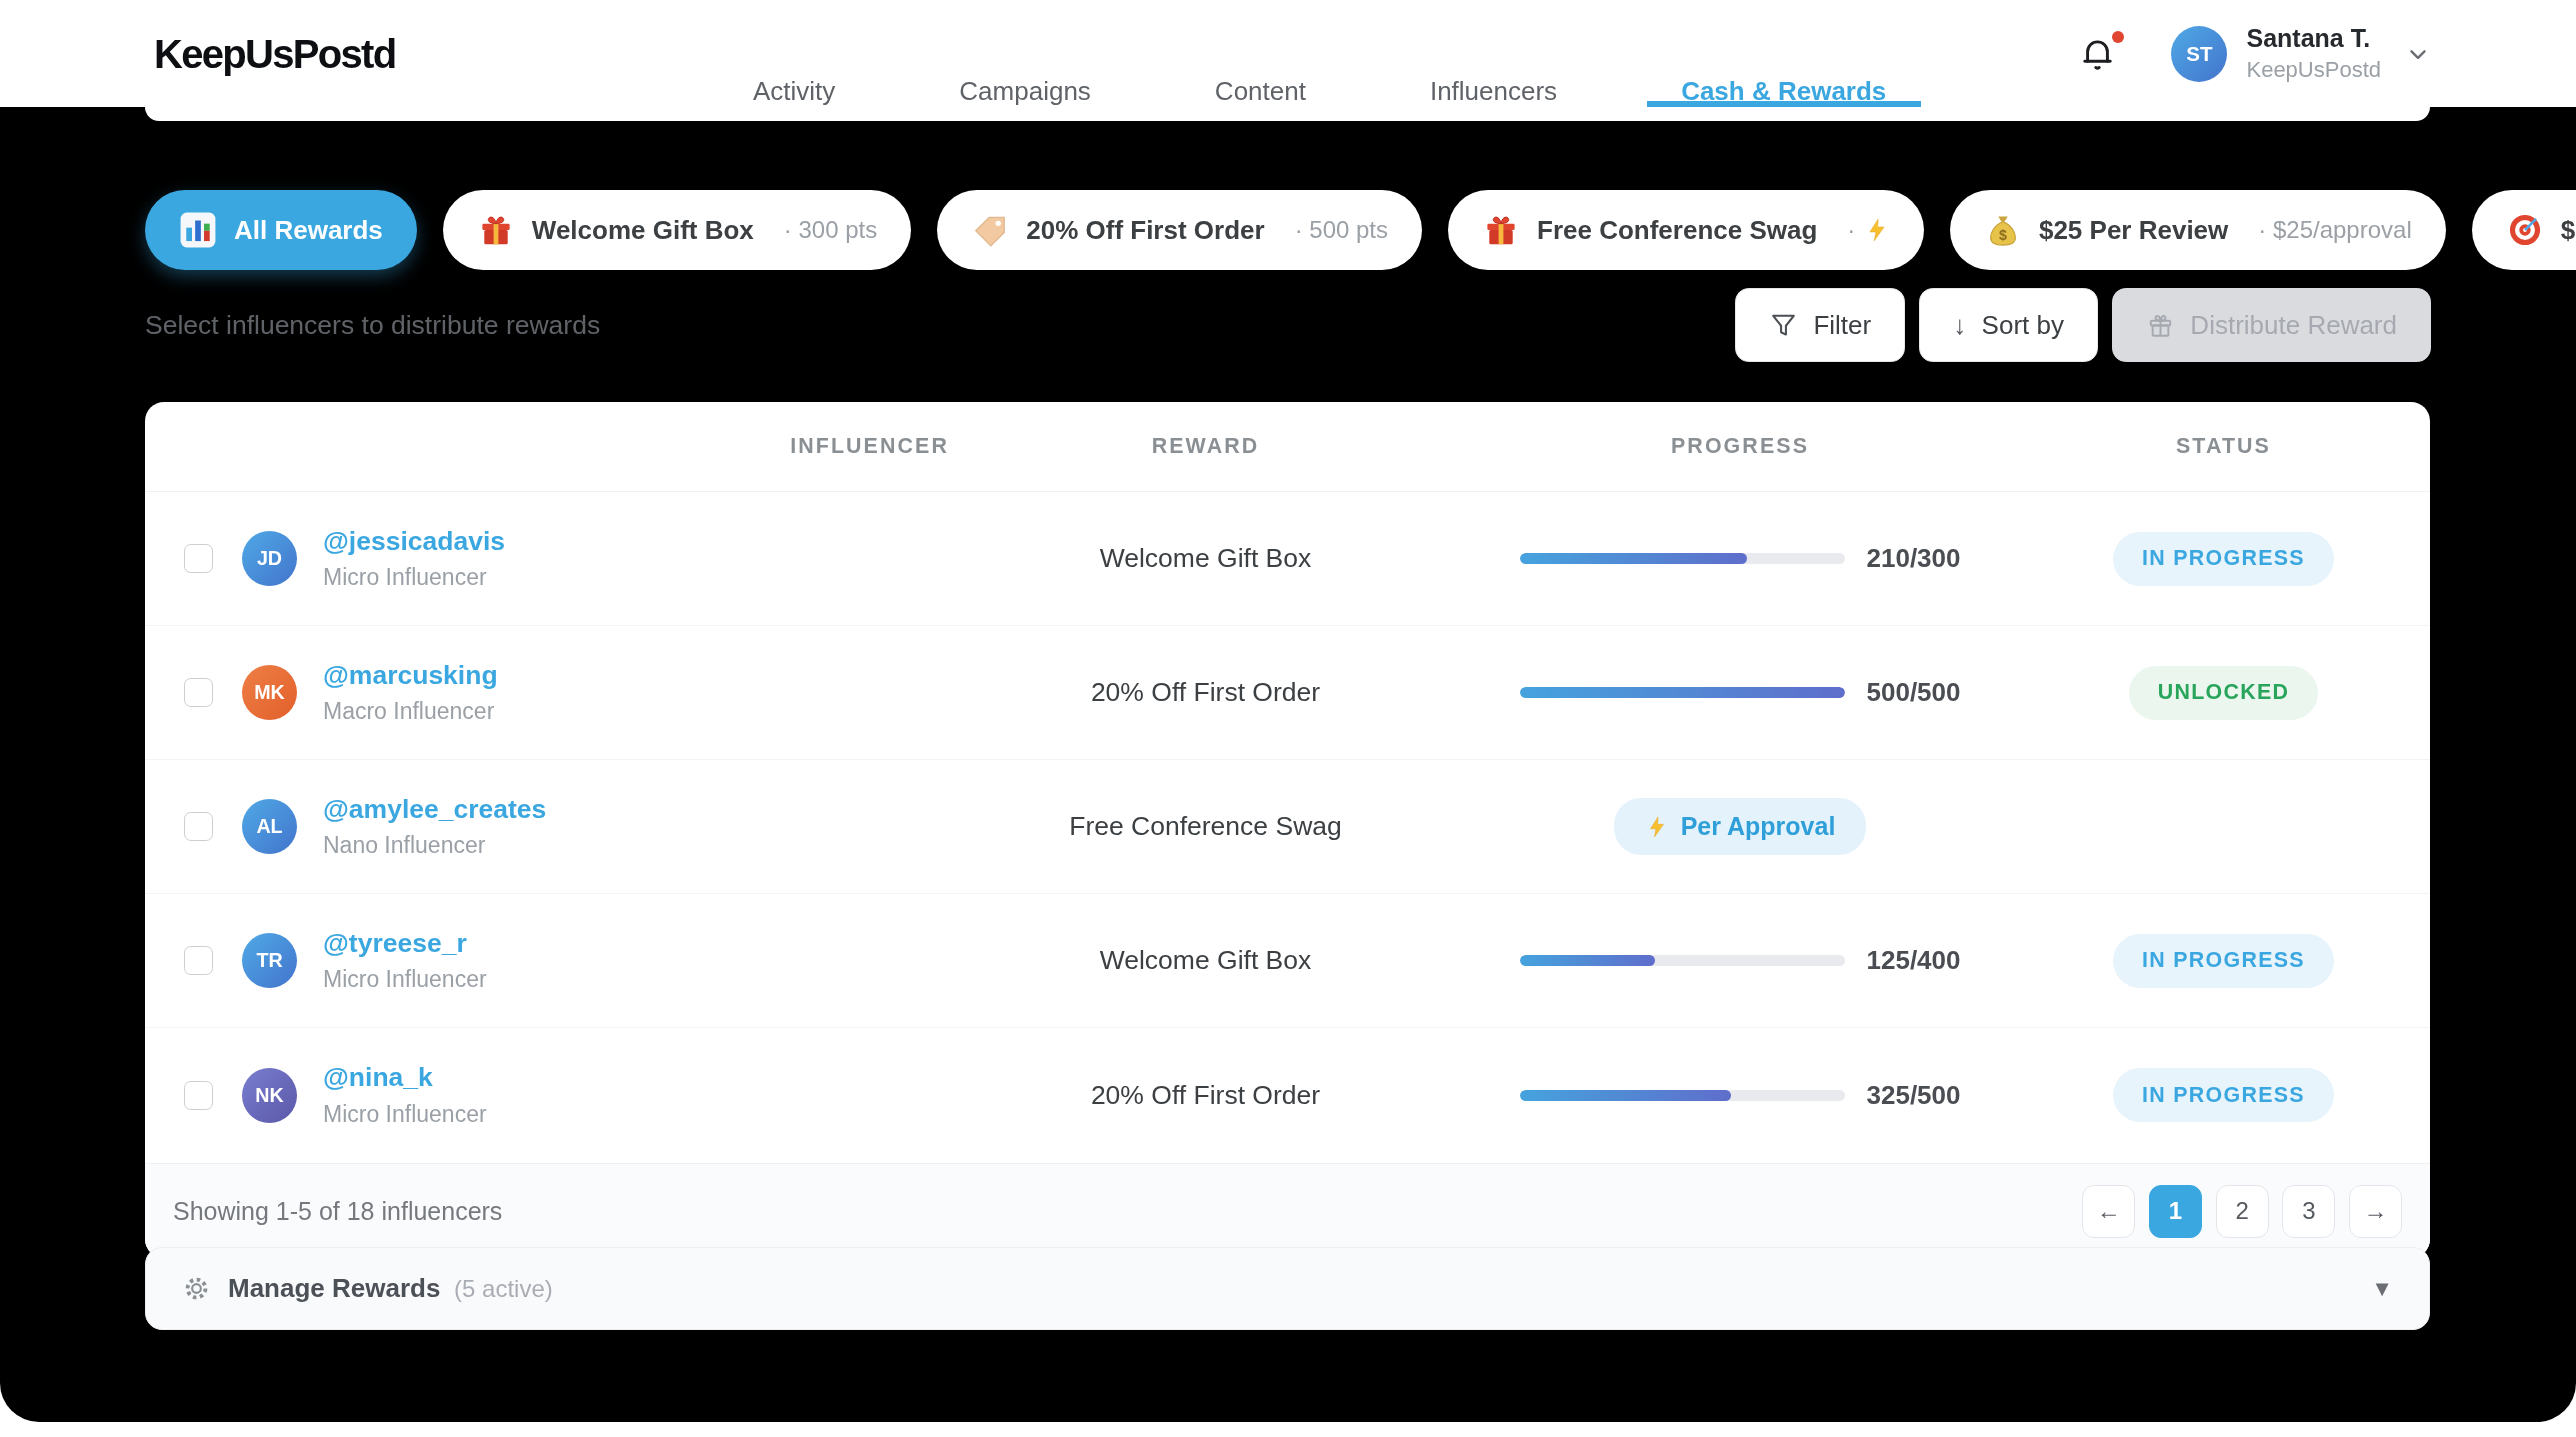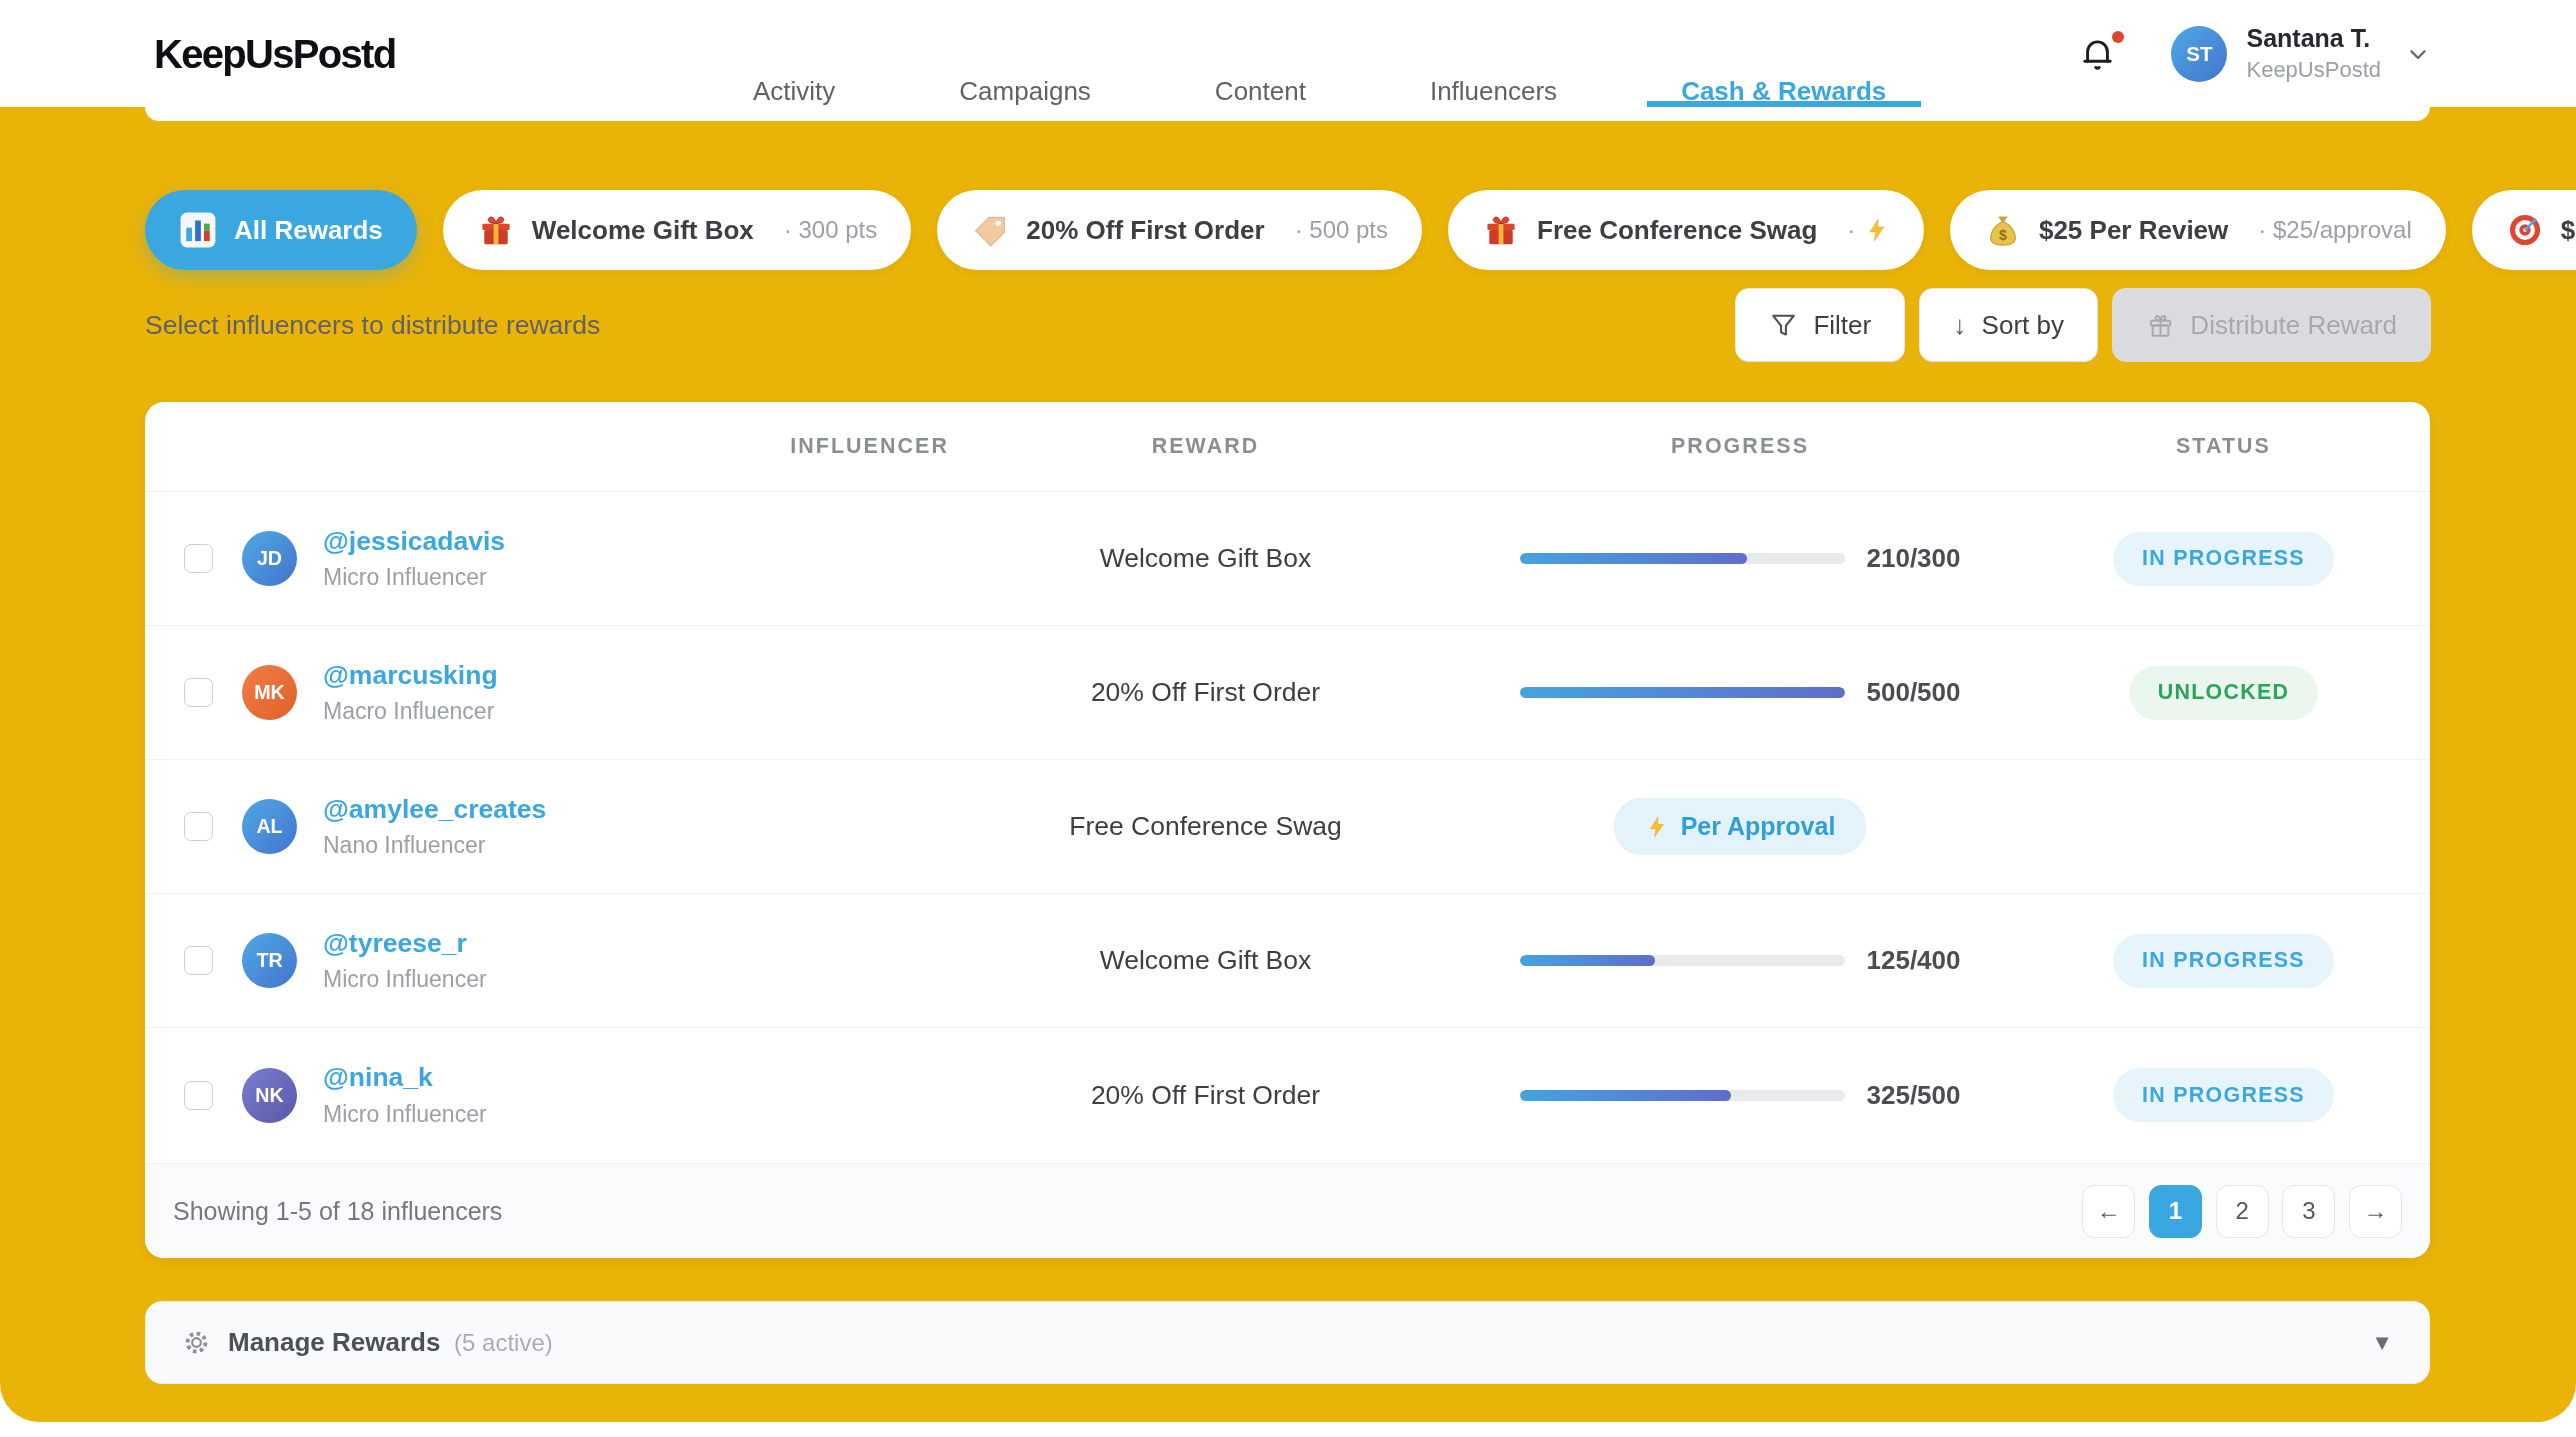--- a/index.html
+++ b/index.html
@@ -19,21 +19,21 @@
   .bell-wrap svg { width:41px; height:41px; display:block; }
   .notif-dot { position:absolute; top:-1.7px; right:-6px; width:12px; height:12px; border-radius:50%; background:#e0452f; }
   .avatar { width:56px; height:56px; border-radius:50%; background:linear-gradient(135deg,#4fa9e6,#4374cc); color:#fff; font-size:20.5px; font-weight:700; display:flex; align-items:center; justify-content:center; flex:none; }
   .user-text { margin-left:19px; }
   .user-name { font-size:25px; font-weight:700; color:#26292d; }
   .user-org { font-size:22px; color:#9aa0a6; margin-top:3.4px; }
   .chev-wrap { margin-left:24px; cursor:pointer; }
   .chev-wrap svg { width:26px; height:26px; display:block; }
 
   
-  .panel { position:absolute; top:107px; left:0; width:100%; height:1315px; background:#eab308; border-radius:0 0 39px 39px; }
+  .panel { position:absolute; top:107px; left:0; width:100%; height:1315px; background:#000000; border-radius:0 0 39px 39px; }
   .card-remnant { position:absolute; top:0; left:145px; width:2285px; height:13.7px; background:#fff; border-radius:0 0 15.4px 15.4px; }
 
   
   .pills { position:absolute; top:83px; left:145px; display:flex; gap:26px; }
   .pill { height:80px; display:flex; align-items:center; padding:0 34px; border-radius:40px; background:#fff; box-shadow:0 2.6px 8.6px rgba(25,35,60,0.05); font-size:26px; font-weight:600; color:#3c4043; cursor:pointer; white-space:nowrap; }
   .pill.active { background:#3aa7e0; color:#fff; box-shadow:0 6.8px 17px rgba(58,167,224,0.35); }
   .p-icon { width:38px; height:38px; margin-right:17px; display:flex; flex:none; }
   .p-icon svg { width:100%; height:100%; }
   .p-suffix { font-weight:400; color:#9aa0a6; margin-left:30px; font-size:24px; display:flex; align-items:center; gap:8.6px; }
   .p-suffix .s-ico { width:26px; height:26px; display:flex; }
@@ -78,21 +78,21 @@
   .s-unlocked { background:#eaf6ee; color:#28a55b; }
   .s-approved { background:#fdf0e6; color:#e8763c; }
 
   .t-footer { position:absolute; bottom:0; left:0; width:100%; height:95px; background:#fafbfc; border-top:0.9px solid #eef0f2; display:flex; align-items:center; justify-content:space-between; padding:0 28px; }
   .summary { font-size:25px; color:#75797e; }
   .pagination { display:flex; gap:13.7px; }
   .page-btn { min-width:53px; height:53px; display:flex; align-items:center; justify-content:center; background:#fff; border:0.9px solid #e3e6ea; border-radius:12px; font-size:24px; color:#55595e; cursor:pointer; padding:0 12px; }
   .page-btn.active { background:#3aa7e0; border-color:#3aa7e0; color:#fff; font-weight:700; }
 
   
-  .manage-bar { position:absolute; top:1194px; left:145px; width:2285px; height:83px; background:#f9fafc; border:0.9px solid #eceef2; border-radius:17px; display:flex; align-items:center; padding:0 36px; cursor:pointer; }
+  .manage-bar { position:absolute; top:1140px; left:145px; width:2285px; height:83px; background:#f9fafc; border:0.9px solid #eceef2; border-radius:17px; display:flex; align-items:center; padding:0 36px; cursor:pointer; }
   .gear { width:29px; height:29px; margin-right:17px; display:flex; flex:none; }
   .gear svg { width:100%; height:100%; }
   .manage-label { font-size:26px; font-weight:700; color:#4c5157; }
   .manage-meta { font-size:24px; color:#a9adb3; margin-left:13.7px; }
   .manage-spacer { flex:1; }
   .collapse-tri { font-size:22px; color:#6a6e73; }
 </style>
 </head>
 <body>
 

